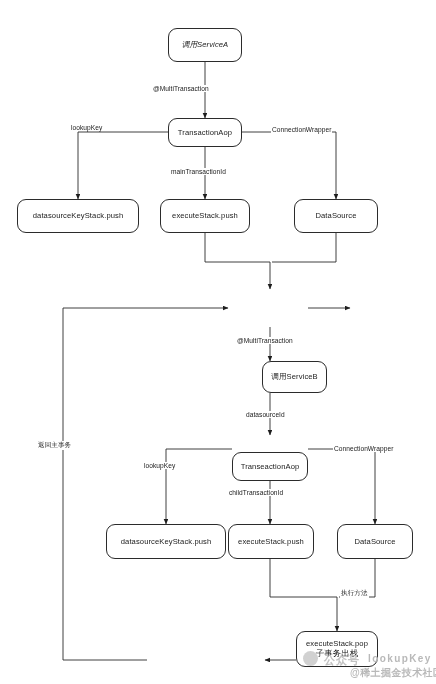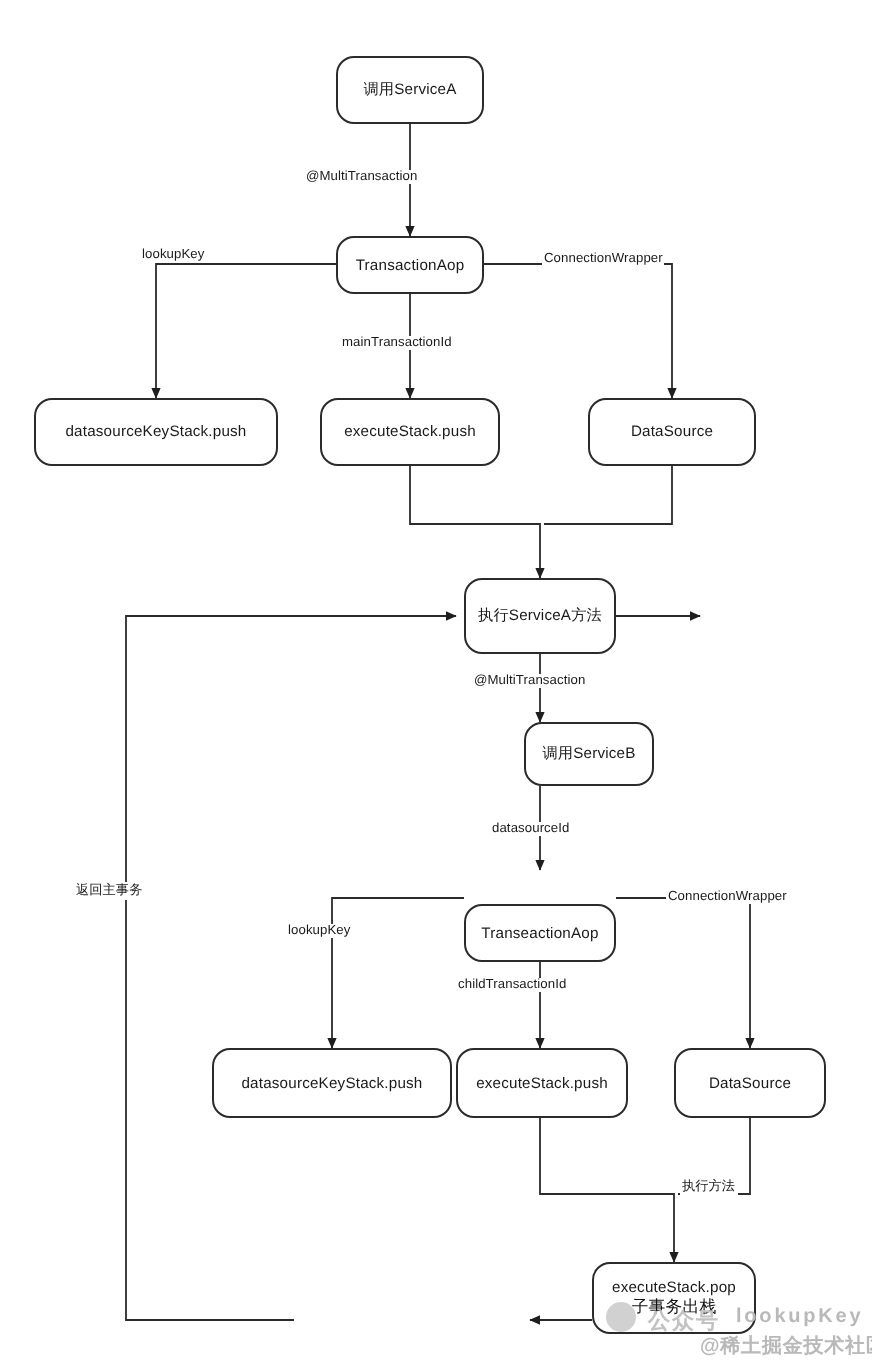--- a/index.html
+++ b/index.html
@@ -131,43 +131,40 @@
 
       <path d="M375,559 L375,597 L339,597"></path>
 
       <path d="M296,660 L265,660" marker-end="url(#arrow)"></path>
 
       <path d="M147,660 L63,660 L63,308 L228,308" marker-end="url(#arrow)"></path>
 
     </g>
   </svg>
 
-  <div class="node" style="left:168px; top:28px; width:74px; height:34px;">
+  <div class="node" style="left:168px; top:28px; width:74px; height:34px;font-style:italic;">
     <span>调用ServiceA</span>
   </div>
 
   <div class="node" style="left:168px; top:118px; width:74px; height:29px;">
     <span>TransactionAop</span>
   </div>
 
   <div class="node" style="left:17px; top:199px; width:122px; height:34px;">
     <span>datasourceKeyStack.push</span>
   </div>
 
   <div class="node" style="left:160px; top:199px; width:90px; height:34px;">
     <span>executeStack.push</span>
   </div>
 
   <div class="node" style="left:294px; top:199px; width:84px; height:34px;">
     <span>DataSource</span>
   </div>
 
-  <div class="node" style="left:232px; top:289px; width:76px; height:38px;">
-    <span>执行ServiceA方法</span>
-  </div>
 
 
   <div class="node" style="left:234px; top:361px; width:65px; height:32px;margin-left:28px;">
     <span>调用ServiceB</span>
   </div>
 
   <div class="node" style="left:232px; top:452px; width:76px; height:29px;">
     <span>TranseactionAop</span>
   </div>
 

